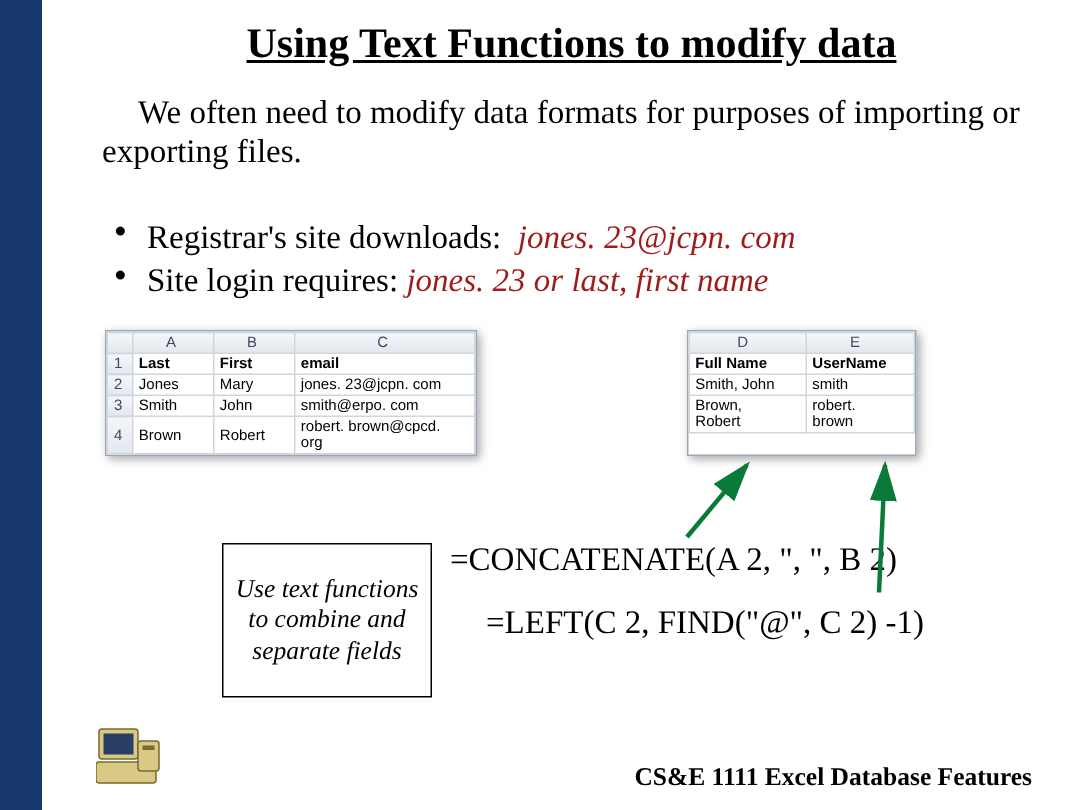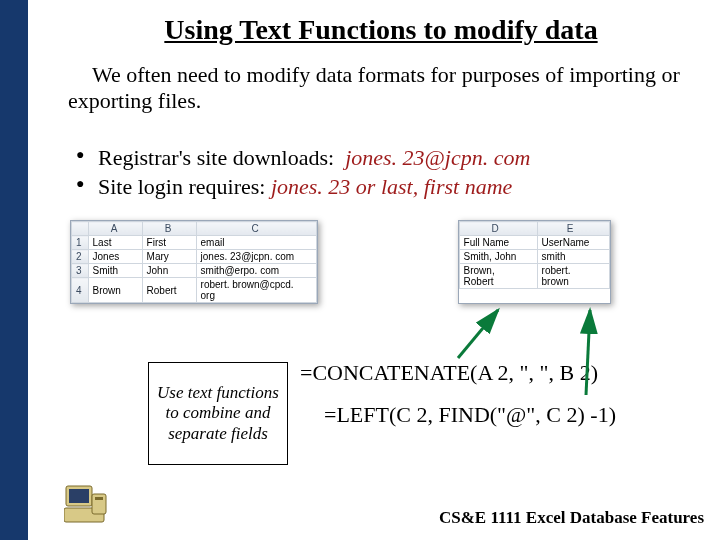--- a/index.html
+++ b/index.html
@@ -16,29 +16,29 @@
   .bullets li::before { content: "●"; position: absolute; left: 0; top: 3px; font-size: 14px; }
   .em-red { color: #9e1b1b; font-style: italic; font-weight: normal; }
   .tables-row { display: flex; gap: 140px; margin-top: 18px; padding-left: 2px; }
 
   
   .sheet { border: 1px solid #9aa7b8; box-shadow: 2px 2px 6px rgba(0,0,0,.35); background: #fff; font-family: Arial, sans-serif; font-size: 10px; }
   .sheet table { border-collapse: collapse; }
   .sheet th, .sheet td { border: 1px solid #cfd6de; padding: 1px 6px 1px 4px; height: 14px; text-align: left; }
   .sheet thead th { background: linear-gradient(#f4f6f9, #e3e8ee); color: #3b4b60; font-weight: normal; text-align: center; }
   .sheet .rowhead { background: linear-gradient(#f4f6f9, #e3e8ee); color: #3b4b60; text-align: center; width: 16px; }
-  .sheet .bold { font-weight: normal; }
+  .sheet .bold { font-weight: bold; }
   .sheet-right th, .sheet-right td { padding-right: 10px; }
 
   .formula-box { position: absolute; left: 120px; top: 362px; width: 140px; text-align: center; border: 1.5px solid #000; padding: 20px 6px; font-style: italic; font-family: "Times New Roman", serif; font-size: 17px; line-height: 1.2; }
 
   .formula1 { position: absolute; left: 272px; top: 360px; font-size: 22px; }
   .formula2 { position: absolute; left: 296px; top: 402px; font-size: 22px; }
 
-  .footer { position: absolute; right: 16px; bottom: 12px; font-weight: bold; font-size: 17px; }
+  .footer { position: absolute; right: 32px; bottom: 12px; font-weight: bold; font-size: 17px; }
 
   
   svg.arrows { position: absolute; left: 0; top: 0; pointer-events: none; }
 
   
   .pc-icon { position: absolute; left: 36px; bottom: 14px; width: 46px; height: 44px; }
   .pc-icon svg { width: 100%; height: 100%; }
 </style>
 </head>
 <body>

